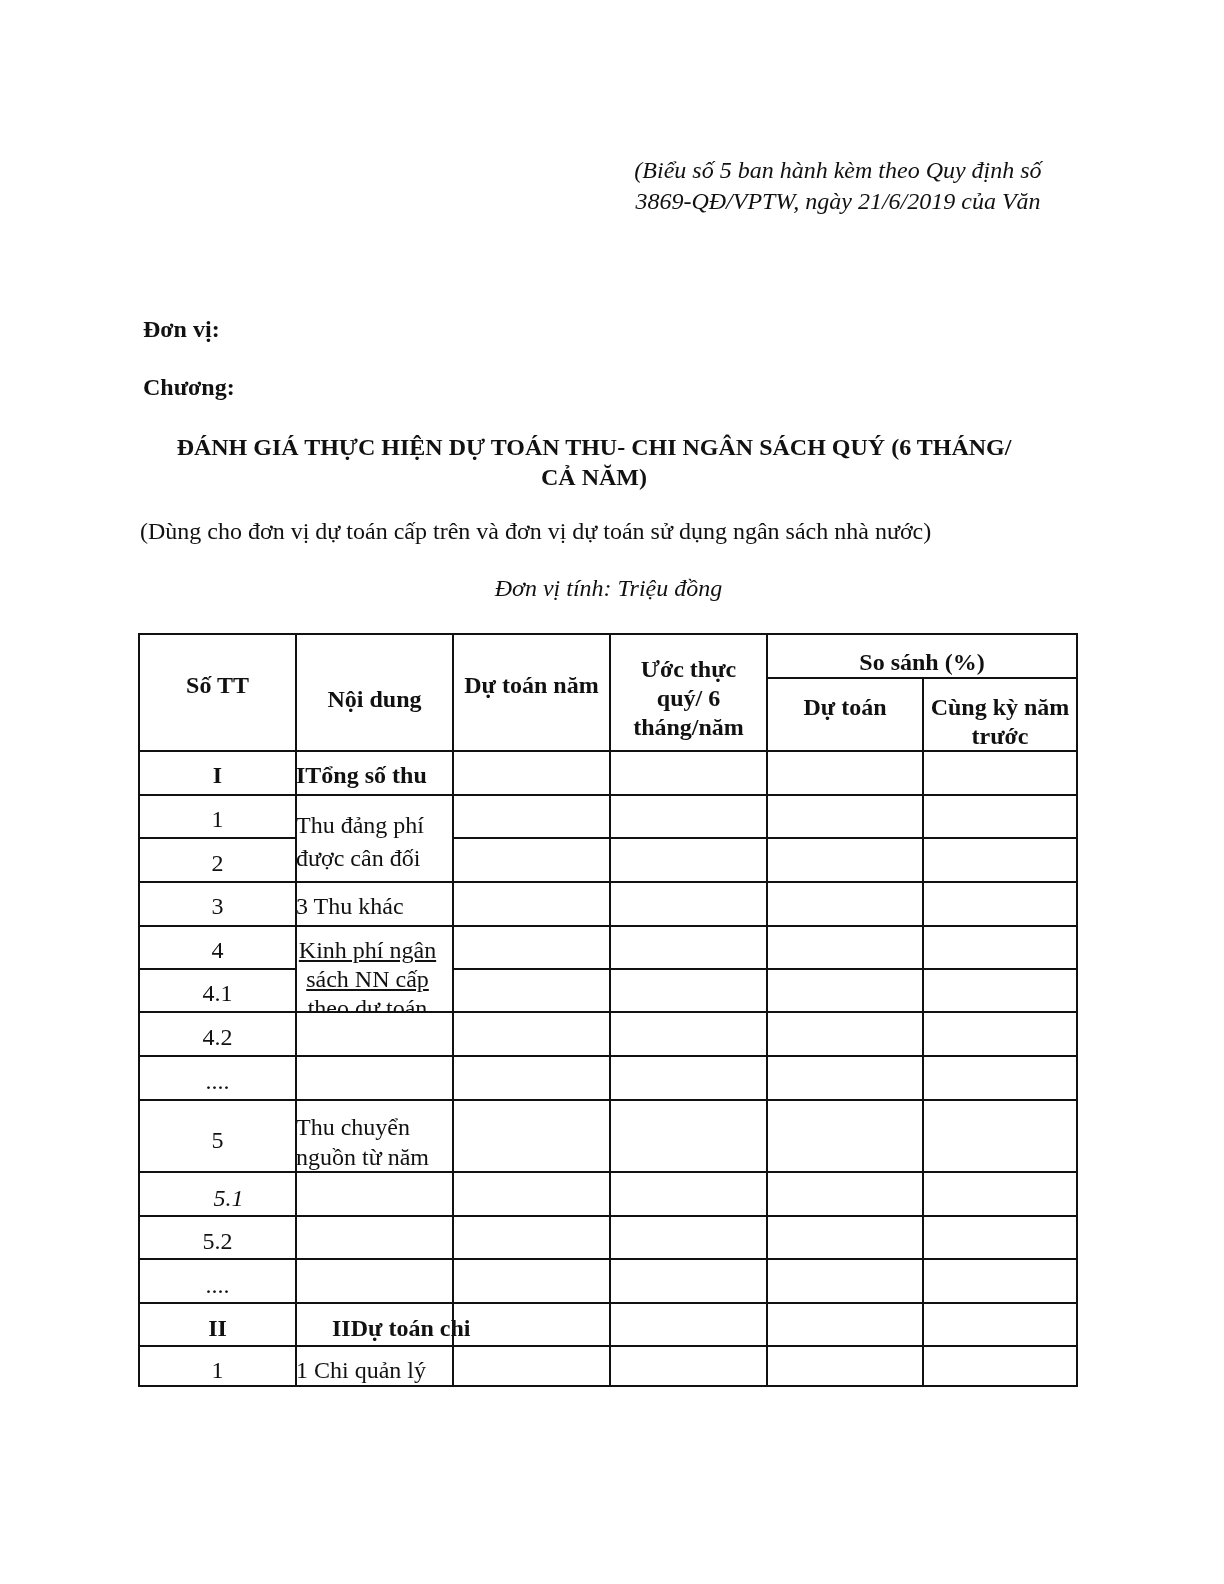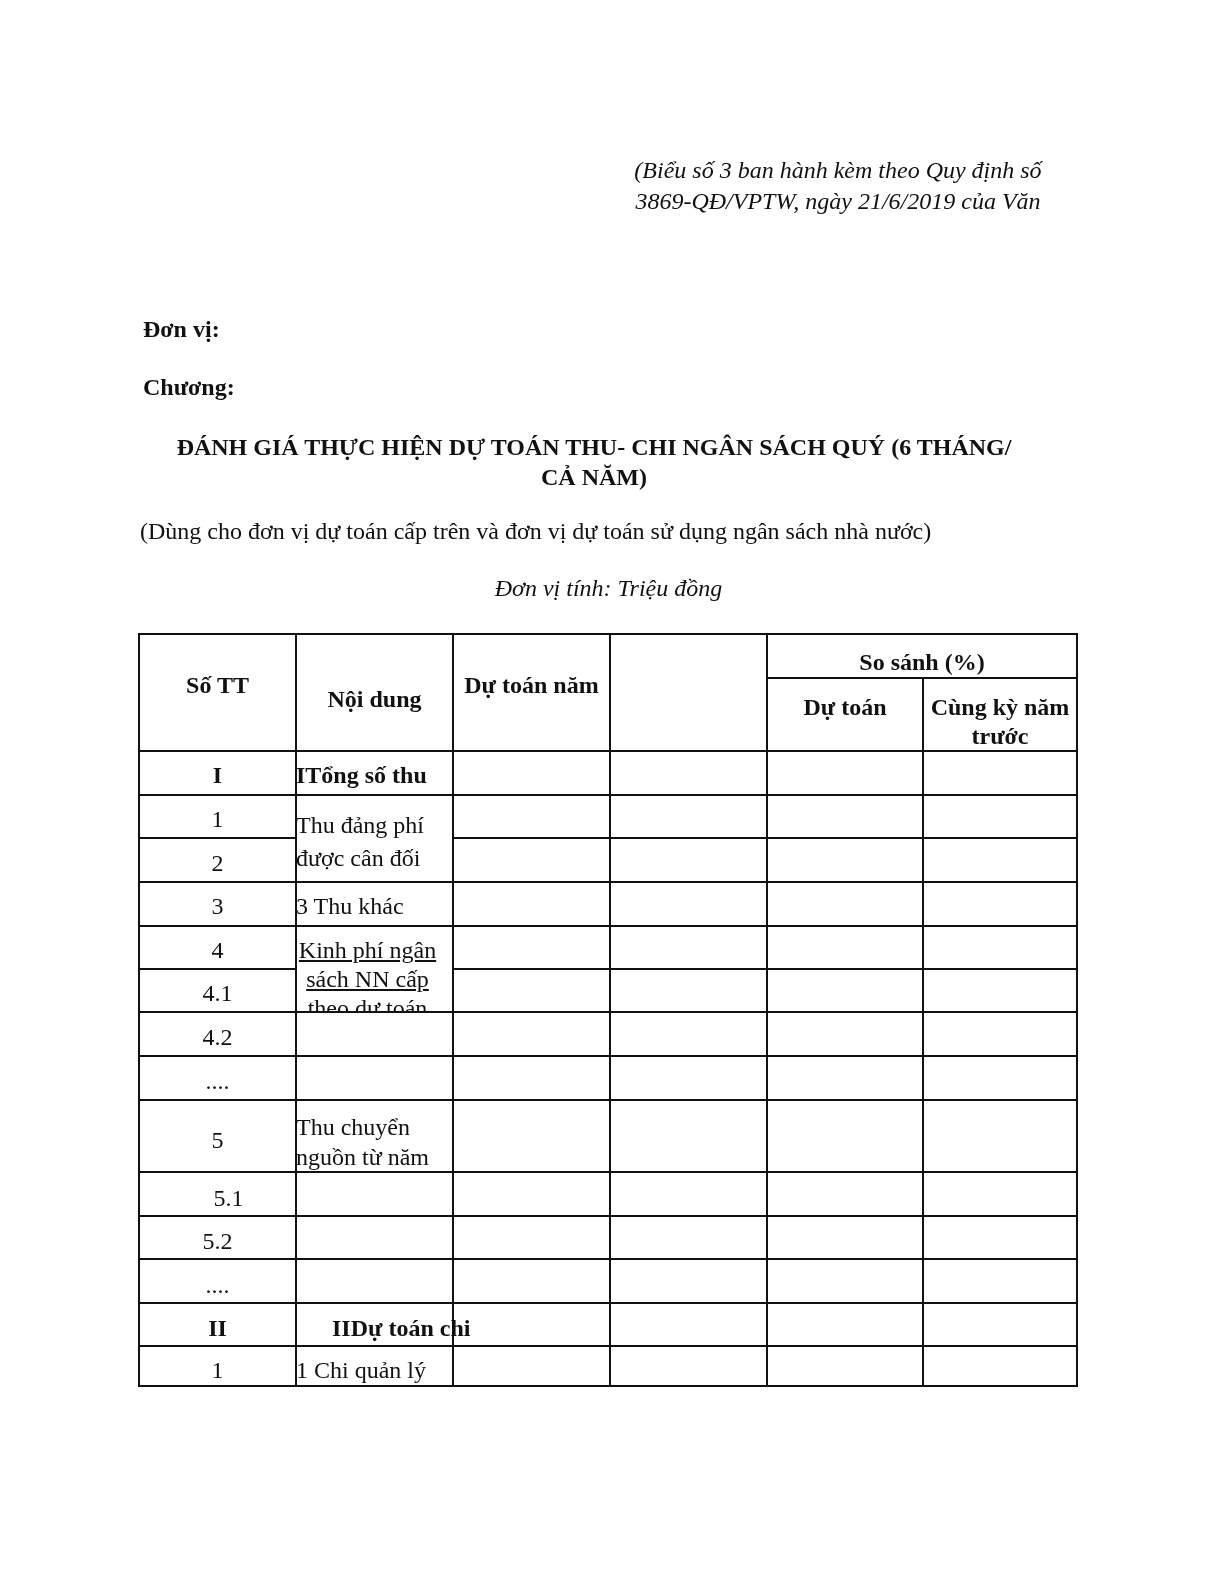--- a/index.html
+++ b/index.html
@@ -21,21 +21,21 @@
   .hd { font-weight: bold; text-align: center; line-height: 29px; }
   .num { text-align: center; }
   .bold { font-weight: bold; }
   .content { white-space: nowrap; overflow: hidden; }
   .u { text-decoration: underline; }
 </style>
 </head>
 <body>
 
 <div class="abs ref">
-  <div>(Biểu số 3 ban hành kèm theo Quy định số</div>
+  <div>(Biểu số 5 ban hành kèm theo Quy định số</div>
   <div>3869-QĐ/VPTW, ngày 21/6/2019 của Văn</div>
 </div>
 
 <div class="abs lbl" style="top:316px;">Đơn vị:</div>
 <div class="abs lbl" style="top:374px;">Chương:</div>
 
 <div class="abs title">
   <div>ĐÁNH GIÁ THỰC HIỆN DỰ TOÁN THU- CHI NGÂN SÁCH QUÝ (6 THÁNG/</div>
   <div>CẢ NĂM)</div>
 </div>
@@ -69,20 +69,25 @@
   <div class="vline" style="left:157px;top:0;height:754px;"></div>
   <div class="vline" style="left:314px;top:0;height:754px;"></div>
   <div class="vline" style="left:471px;top:0;height:754px;"></div>
   <div class="vline" style="left:628px;top:0;height:754px;"></div>
   <div class="vline" style="left:784px;top:44px;height:710px;"></div>
   <div class="vline" style="left:938px;top:0;height:754px;"></div>
 
   <div class="cell hd" style="left:2px;top:38px;width:155px;">Số TT</div>
   <div class="cell hd" style="left:159px;top:52px;width:155px;">Nội dung</div>
   <div class="cell hd" style="left:316px;top:38px;width:155px;">Dự toán năm</div>
+  <div class="cell hd" style="left:473px;top:22px;width:155px;">
+    <div>Ước thực</div>
+    <div>quý/ 6</div>
+    <div>tháng/năm</div>
+  </div>
   <div class="cell hd" style="left:630px;top:15px;width:308px;">So sánh (%)</div>
   <div class="cell hd" style="left:630px;top:60px;width:154px;">Dự toán</div>
   <div class="cell hd" style="left:786px;top:60px;width:152px;">
     <div>Cùng kỳ năm</div>
     <div>trước</div>
   </div>
 
   <div class="cell num bold" style="left:2px;top:129px;width:155px;">I</div>
   <div class="cell bold content" style="left:158px;top:129px;width:155px;">ITổng số thu</div>
 
@@ -107,21 +112,21 @@
   <div class="cell num" style="left:2px;top:391px;width:155px;">4.2</div>
 
   <div class="cell num" style="left:2px;top:435px;width:155px;">....</div>
 
   <div class="cell num" style="left:2px;top:494px;width:155px;">5</div>
   <div class="cell content" style="left:158px;top:479px;width:155px;line-height:30px;">
     <div>Thu chuyển</div>
     <div>nguồn từ năm</div>
   </div>
 
-  <div class="cell num" style="left:2px;top:552px;width:177px;">5.1</div>
+  <div class="cell num" style="left:2px;top:552px;width:177px;font-style:italic;">5.1</div>
 
   <div class="cell num" style="left:2px;top:595px;width:155px;">5.2</div>
 
   <div class="cell num" style="left:2px;top:639px;width:155px;">....</div>
 
   <div class="cell num bold" style="left:2px;top:682px;width:155px;">II</div>
   <div class="cell bold content" style="left:158px;top:682px;width:155px;margin-left:36px;">IIDự toán chi</div>
 
   <div class="cell num" style="left:2px;top:724px;width:155px;">1</div>
   <div class="cell content" style="left:158px;top:724px;width:155px;">1 Chi quản lý</div>

